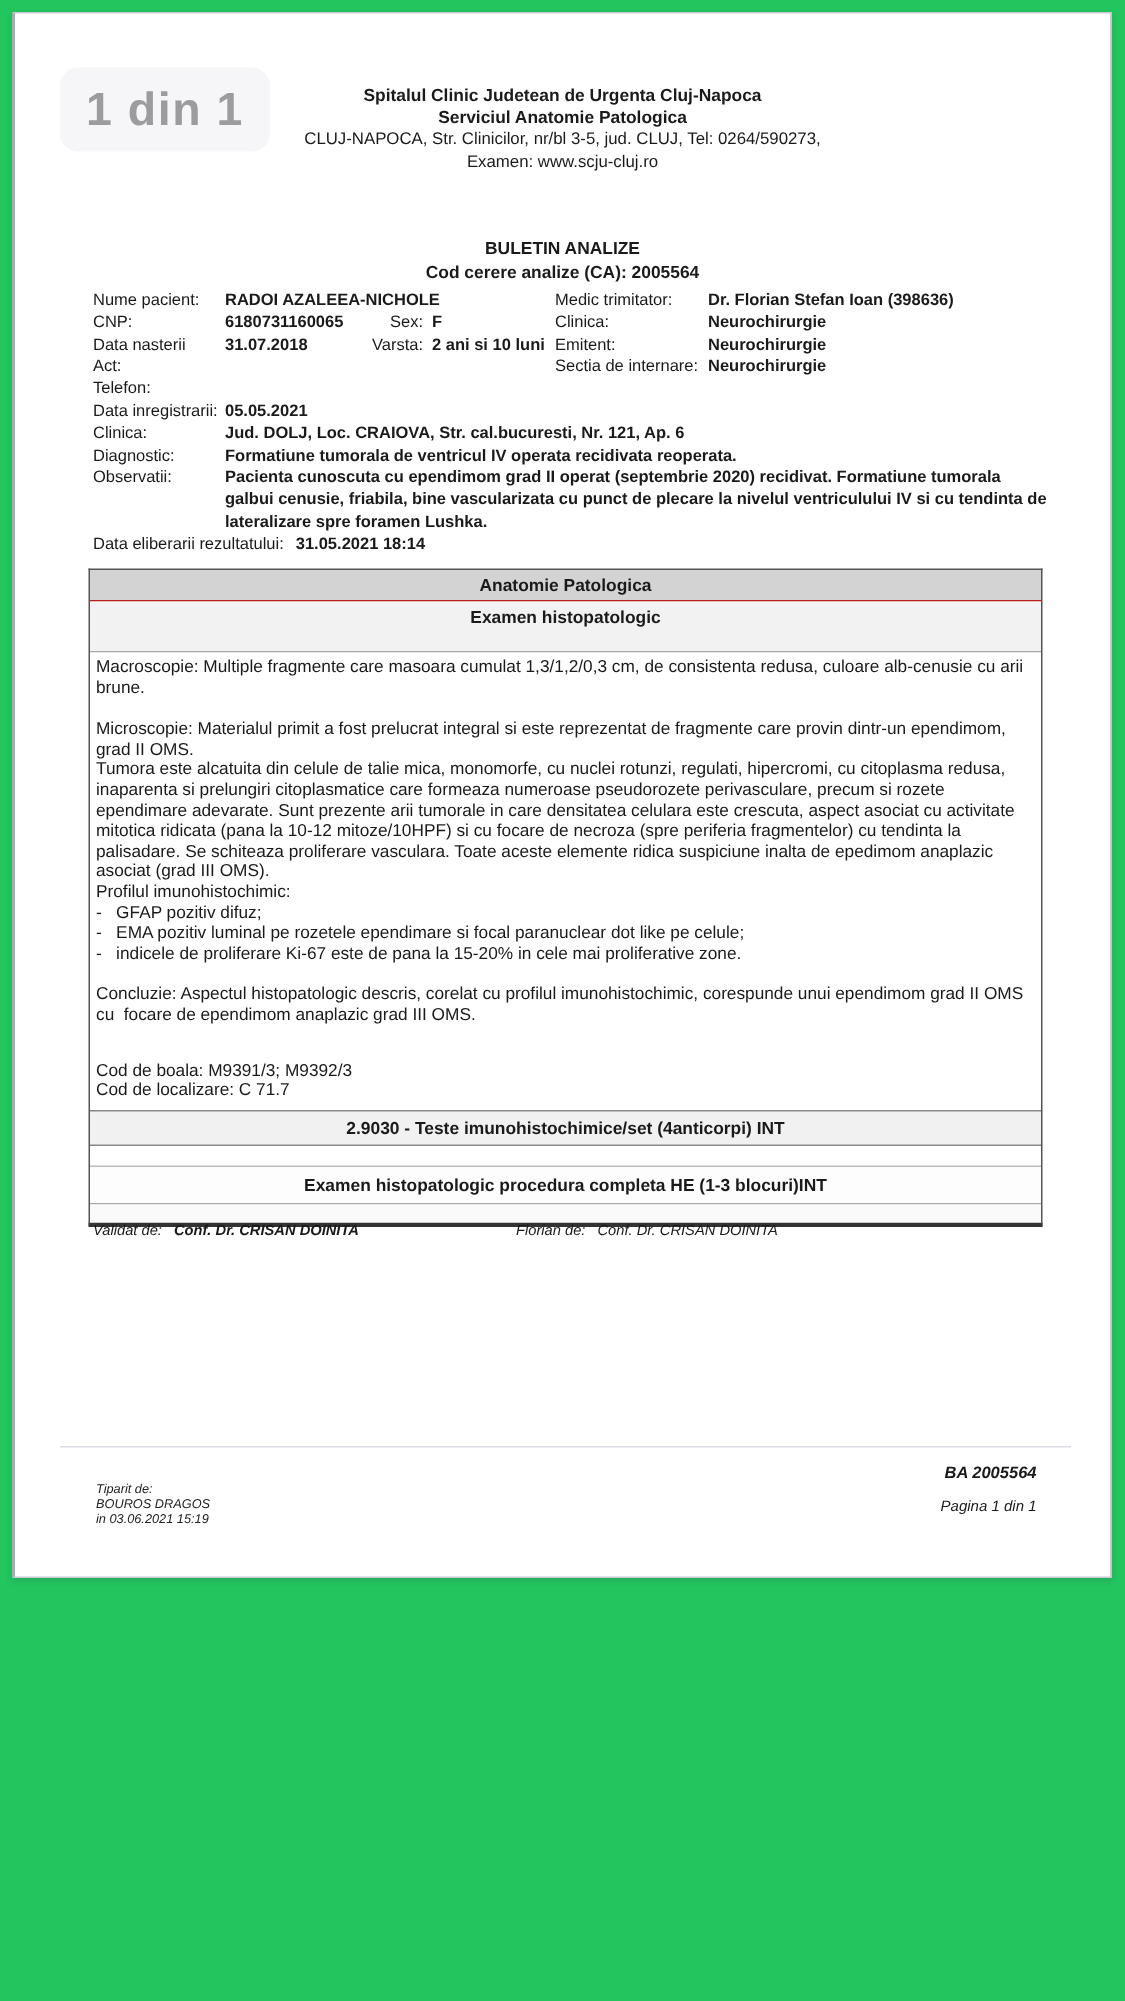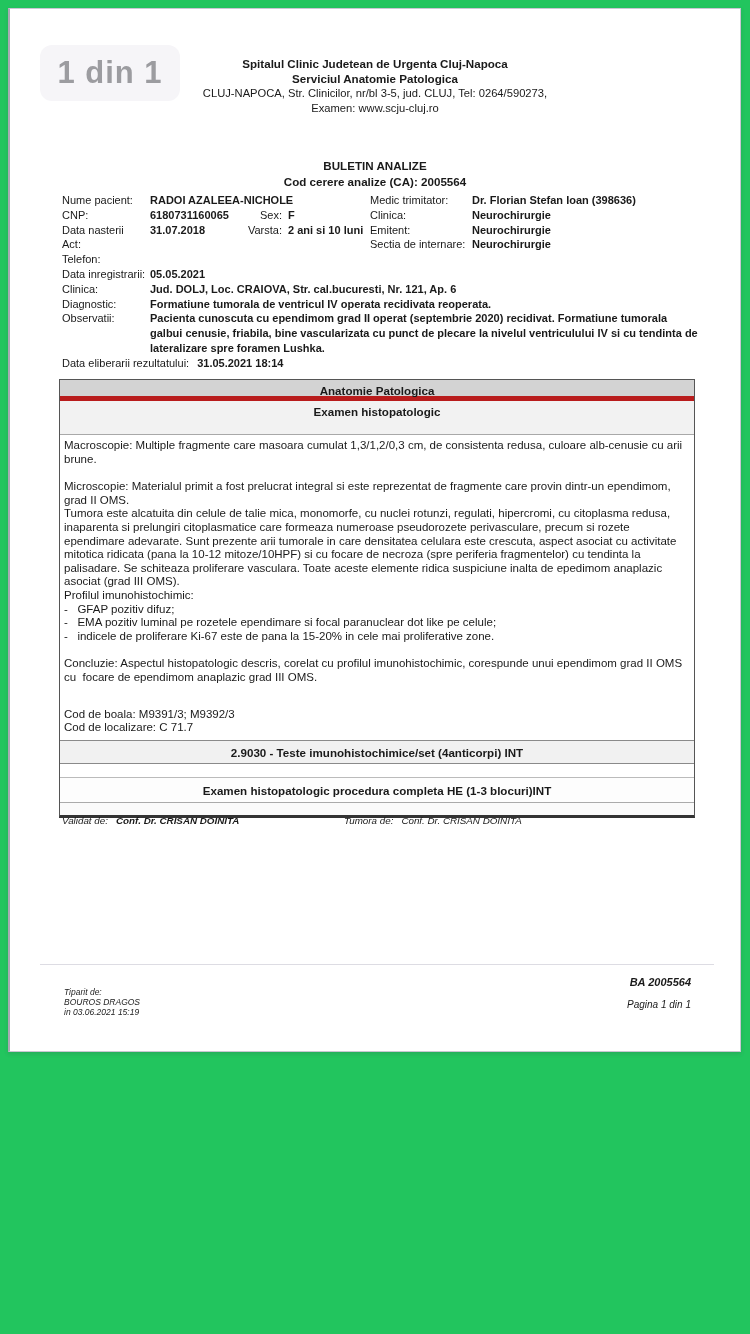--- a/index.html
+++ b/index.html
@@ -34,21 +34,21 @@
   .row-release { margin-top:0; }
   .row-release .rl { }
   .row-release .rv { font-weight:bold; margin-left:8px; }
 
   .rightcol { position:absolute; left:308px; top:0; width:332px; }
   .rightcol .row .lbl { width:102px; flex:0 0 102px; }
 
   .report { position:absolute; left:49px; top:370px; width:636px;
             border:1px solid #555; border-bottom:3px solid #333; font-size:11.5px; }
   .rb-h1 { background:#d3d3d3; height:21px; line-height:21px; text-align:center; font-weight:bold;
-           border-bottom:5px solid #b91c1c; font-size:11.6px; }
+           border-bottom:1px solid #b91c1c; font-size:11.6px; }
   .rb-h2 { background:#f2f2f2; height:34px; line-height:21px; text-align:center; font-weight:bold;
            border-bottom:1px solid #a8a8a8; font-size:11.6px; }
   .rb-body { background:#fff; padding:4px 5px 5px 4px; min-height:302px; line-height:13.6px; }
   .rb-body div { white-space:pre-wrap; }
   .sp { height:14px; }
   .sp2 { height:23px; }
   .rb-row1 { background:#f1f1f1; border-top:1px solid #8a8a8a; border-bottom:1px solid #8a8a8a;
              height:24px; line-height:24px; text-align:center; font-weight:bold; font-size:11.6px; }
   .rb-gap1 { height:14px; background:#ffffff; border-bottom:1px solid #bbb; }
   .rb-row2 { background:#fdfdfd; border-bottom:1px solid #aaa; height:25px; line-height:25px;
@@ -188,21 +188,21 @@
       <div class="rb-gap1"></div>
       <div class="rb-row2">Examen histopatologic procedura completa HE (1-3 blocuri)INT</div>
       <div class="rb-gap2"></div>
     </div>
 
     <div class="signatures">
       <div class="sig-validat">
         <span>Validat de:</span><span class="sig-gap"></span><span class="sig-bold">Conf. Dr. CRISAN DOINITA</span>
       </div>
       <div class="sig-lucrat">
-        <span>Tumora de:</span><span class="sig-gap"></span><span>Conf. Dr. CRISAN DOINITA</span>
+        <span>Florian de:</span><span class="sig-gap"></span><span>Conf. Dr. CRISAN DOINITA</span>
       </div>
     </div>
 
     <div class="hr-faint"></div>
 
     <div class="footer-ba">BA 2005564</div>
 
     <div class="footer-printed">
       <div>Tiparit de:</div>
       <div>BOUROS DRAGOS</div>

